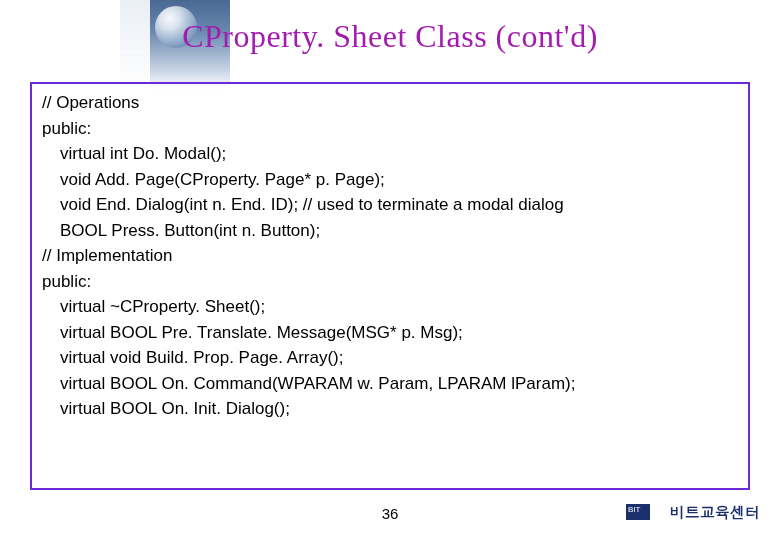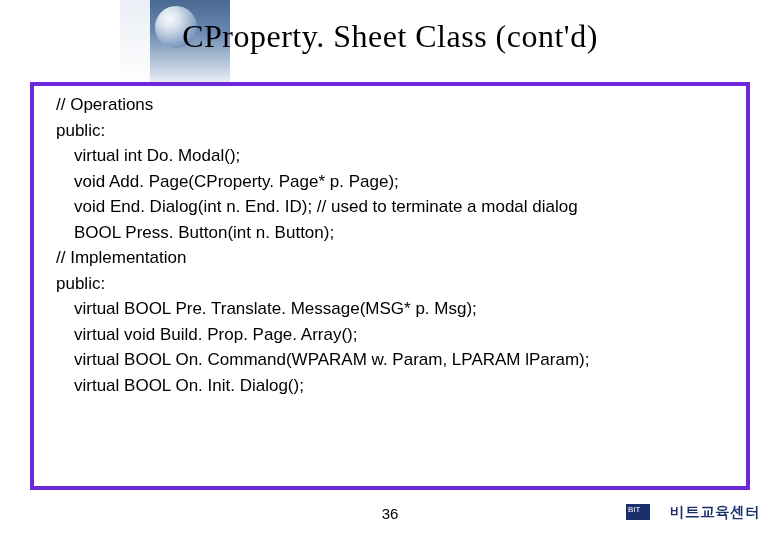--- a/index.html
+++ b/index.html
@@ -45,32 +45,32 @@
     background: radial-gradient(circle at 35% 30%, #ffffff 0%, #dfe8f2 25%, #7f9cc0 70%, #4e6c92 100%);
     opacity: 0.95;
   }
   .title {
     position: absolute;
     top: 18px;
     left: 0;
     width: 100%;
     text-align: center;
     font-size: 32px;
-    color: #000000;
+    color: #a21caf;
     font-family: "Century Schoolbook", "Times New Roman", serif;
     letter-spacing: 0.5px;
   }
   .code-box {
     position: absolute;
     top: 82px;
     left: 30px;
     right: 30px;
     bottom: 50px;
-    border: 4px solid #6d28d9;
-    padding: 6px 10px 6px 22px;
+    border: 2px solid #6d28d9;
+    padding: 6px 10px 6px 10px;
     box-sizing: border-box;
     background: rgba(255,255,255,0.6);
   }
   .code-line {
     font-family: Arial, Helvetica, sans-serif;
     font-size: 17px;
     color: #000;
     line-height: 1.5;
     white-space: pre;
   }
@@ -130,20 +130,21 @@
 
   <div class="code-box">
     <div class="code-line">// Operations</div>
     <div class="code-line">public:</div>
     <div class="code-line indent1">virtual int Do. Modal();</div>
     <div class="code-line indent1">void Add. Page(CProperty. Page* p. Page);</div>
     <div class="code-line indent1">void End. Dialog(int n. End. ID); // used to terminate a modal dialog</div>
     <div class="code-line indent1">BOOL Press. Button(int n. Button);</div>
     <div class="code-line">// Implementation</div>
     <div class="code-line">public:</div>
+    <div class="code-line indent1">virtual ~CProperty. Sheet();</div>
     <div class="code-line indent1">virtual BOOL Pre. Translate. Message(MSG* p. Msg);</div>
     <div class="code-line indent1">virtual void Build. Prop. Page. Array();</div>
     <div class="code-line indent1">virtual BOOL On. Command(WPARAM w. Param, LPARAM lParam);</div>
     <div class="code-line indent1">virtual BOOL On. Init. Dialog();</div>
   </div>
 
   <div class="page-number">36</div>
 
   <div class="footer-logo">
     <span class="mark"></span>

